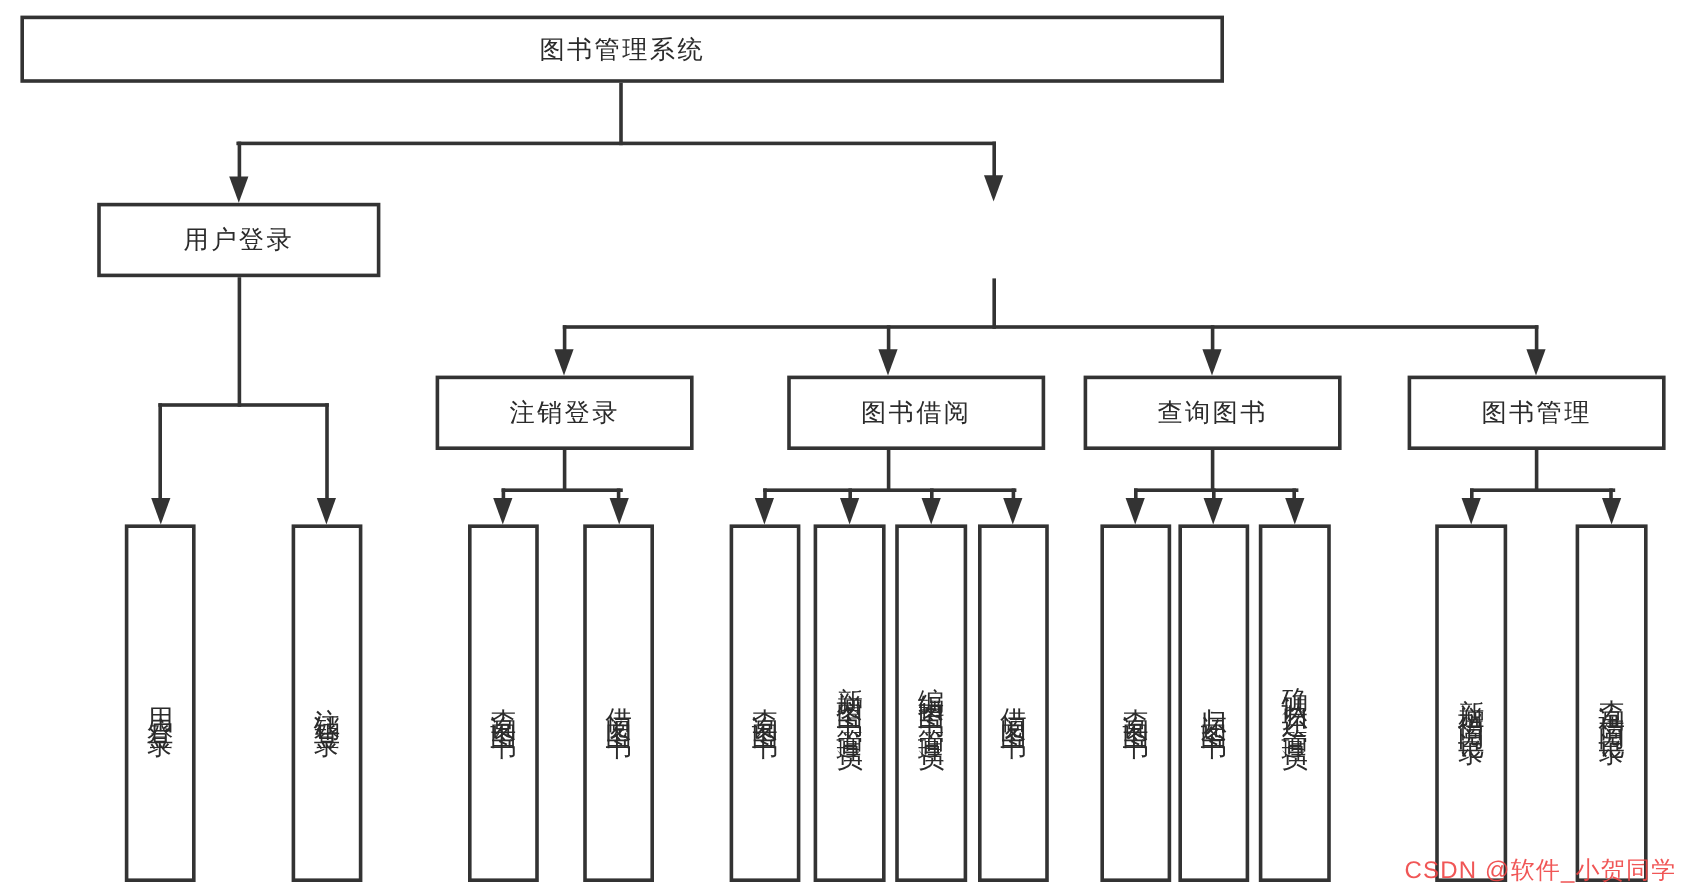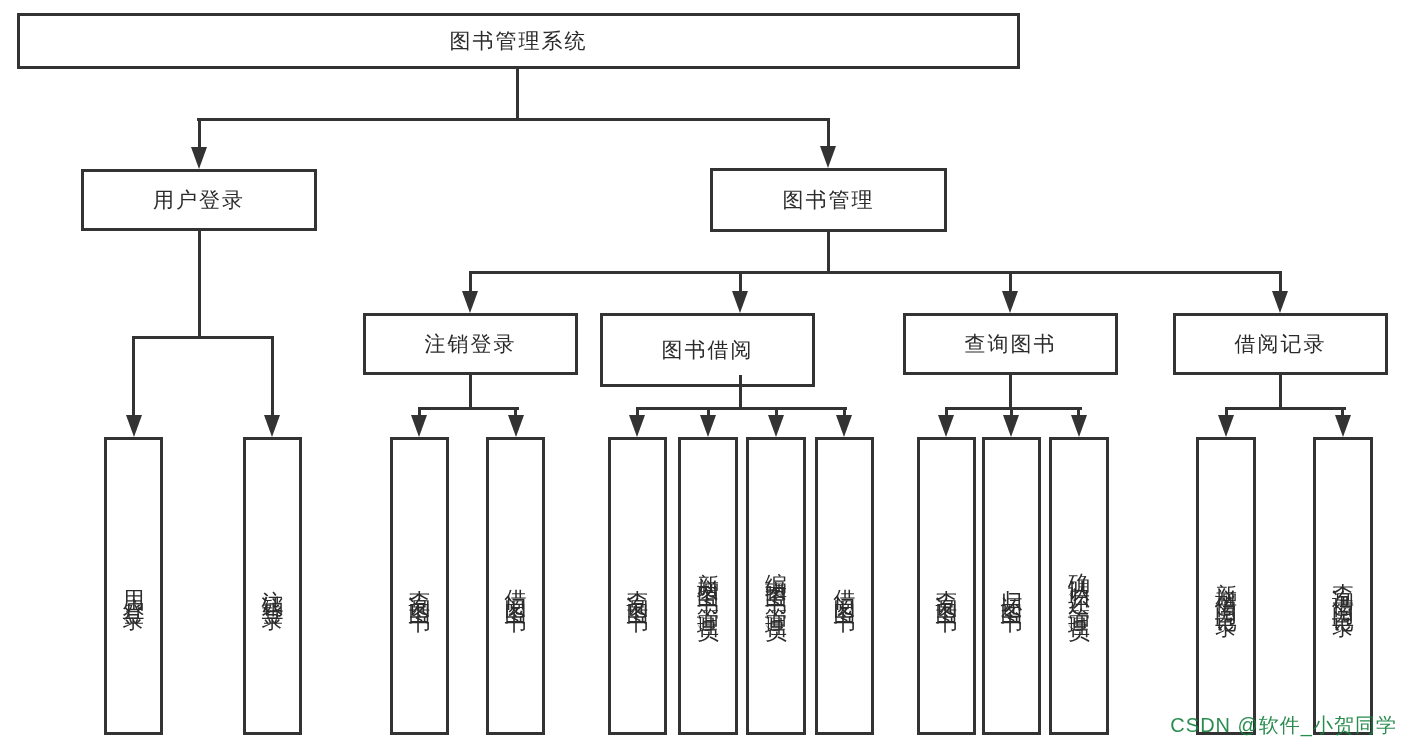--- a/index.html
+++ b/index.html
@@ -17,55 +17,52 @@
     writing-mode:vertical-rl;text-orientation:mixed;
     font-size:22px;letter-spacing:7px;line-height:1;
   }
   .seg{position:absolute;background:#333333;}
   .tri{
     position:absolute;width:0;height:0;
     border-left:8px solid transparent;border-right:8px solid transparent;
     border-top:22px solid #333333;
   }
   .watermark{
-    position:absolute;right:8px;top:712px;color:#15803d;
+    position:absolute;right:8px;top:712px;color:#ef4444;
     font-size:20px;letter-spacing:1px;opacity:.9;white-space:nowrap;
   }
 </style>
 </head>
 <body>
 
 <div class="stage">
 
   <div class="node h" style="left:17px;top:13px;width:1003px;height:56px">
     <span>图书管理系统</span>
   </div>
 
   <div class="node h" style="left:81px;top:169px;width:236px;height:62px">
     <span>用户登录</span>
   </div>
 
-  <div class="node h" style="left:710px;top:168px;width:237px;height:64px">
-    <span>图书管理</span>
-  </div>
 
   <div class="node h" style="left:363px;top:313px;width:215px;height:62px">
     <span>注销登录</span>
   </div>
 
-  <div class="node h" style="left:600px;top:313px;width:215px;height:74px">
+  <div class="node h" style="left:656px;top:313px;width:215px;height:62px">
     <span>图书借阅</span>
   </div>
 
   <div class="node h" style="left:903px;top:313px;width:215px;height:62px">
     <span>查询图书</span>
   </div>
 
   <div class="node h" style="left:1173px;top:313px;width:215px;height:62px">
-    <span>借阅记录</span>
+    <span>图书管理</span>
   </div>
 
   <div class="node v" style="left:104px;top:437px;width:59px;height:298px">
     <span>用户登录</span>
   </div>
 
   <div class="node v" style="left:243px;top:437px;width:59px;height:298px">
     <span>注销登录</span>
   </div>
 

